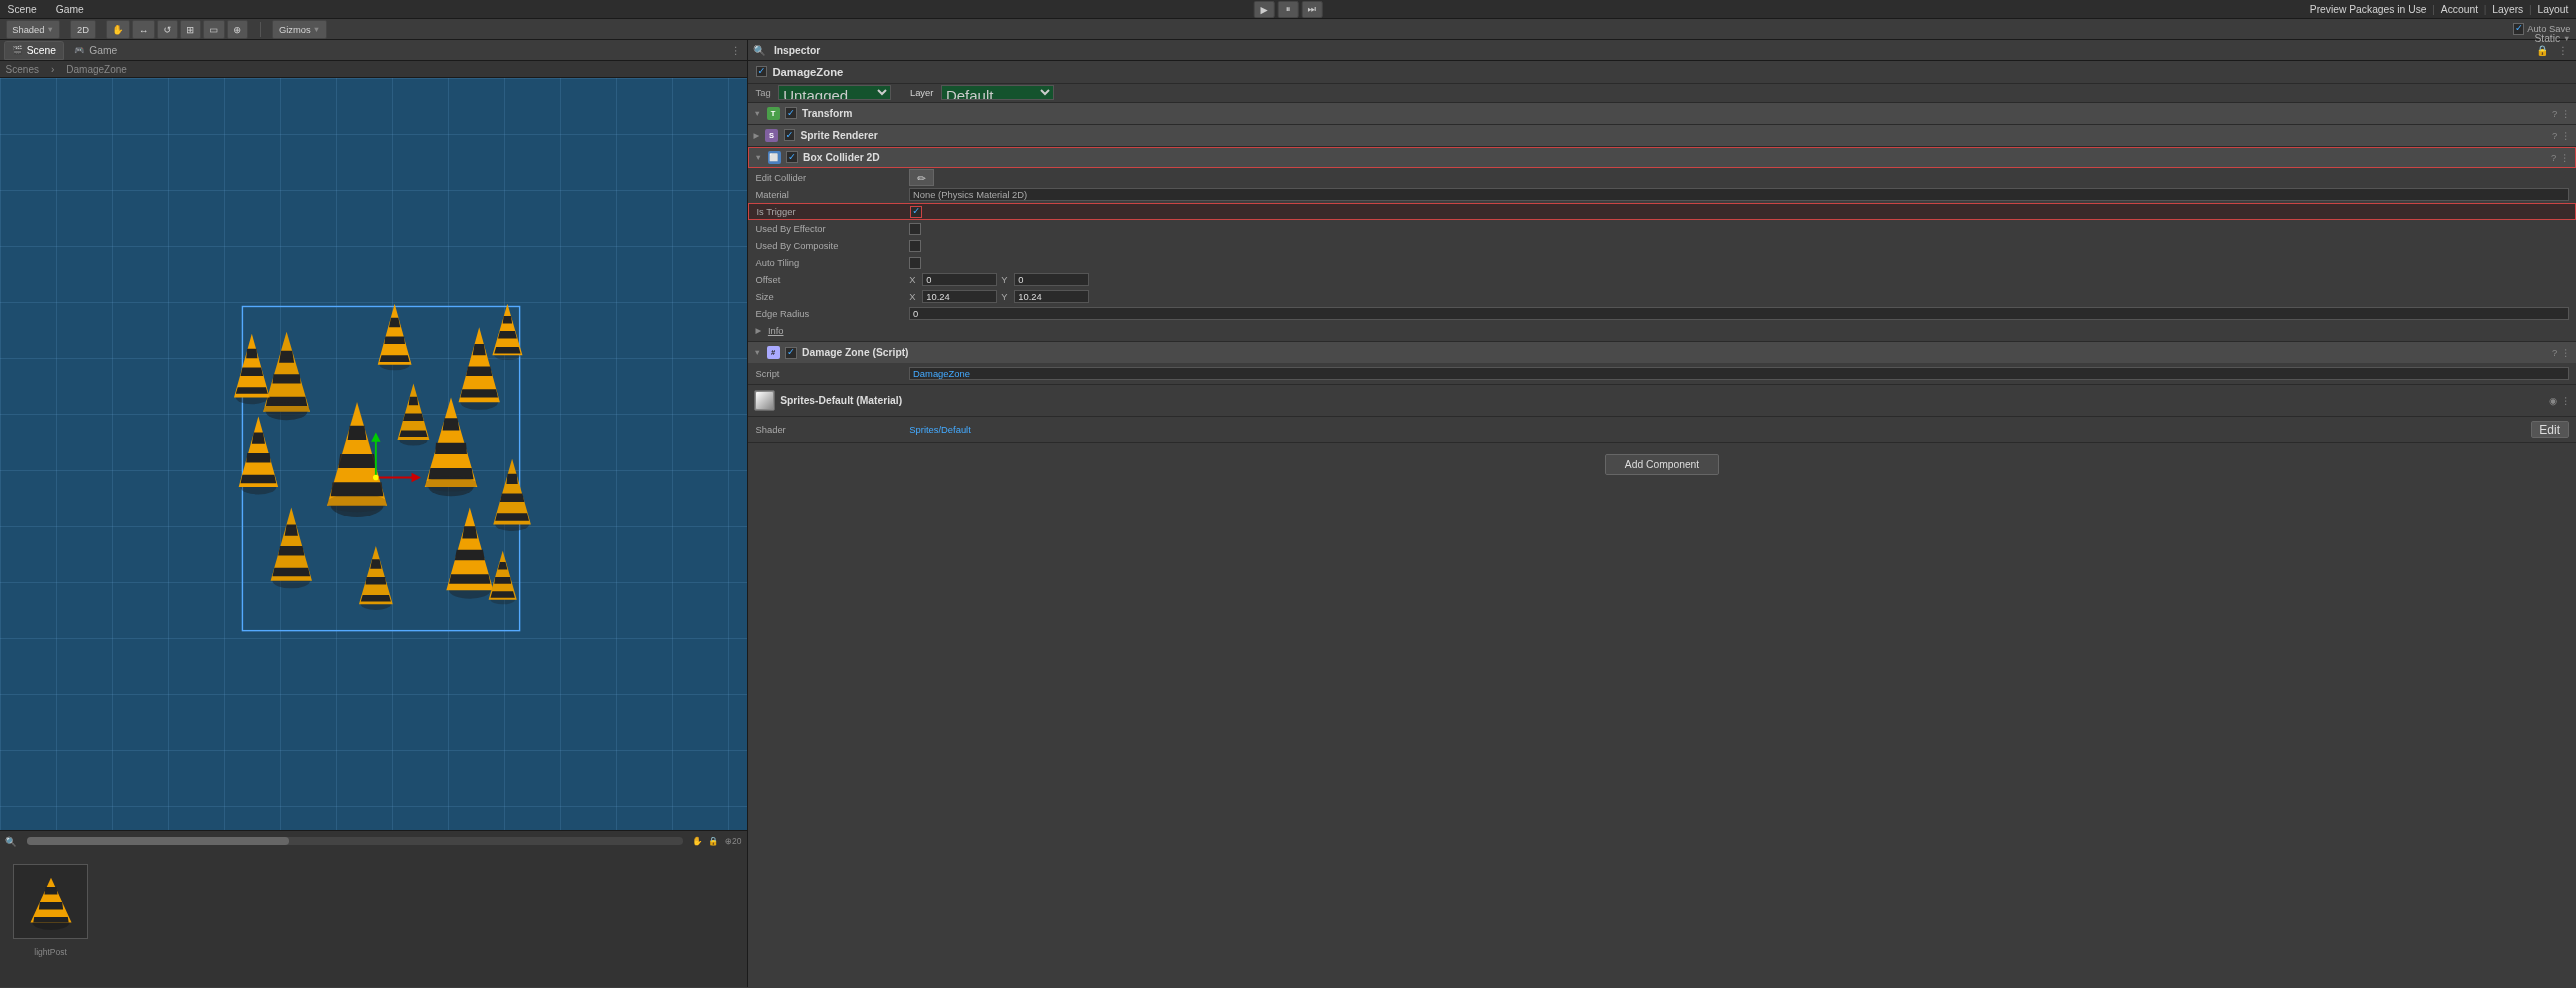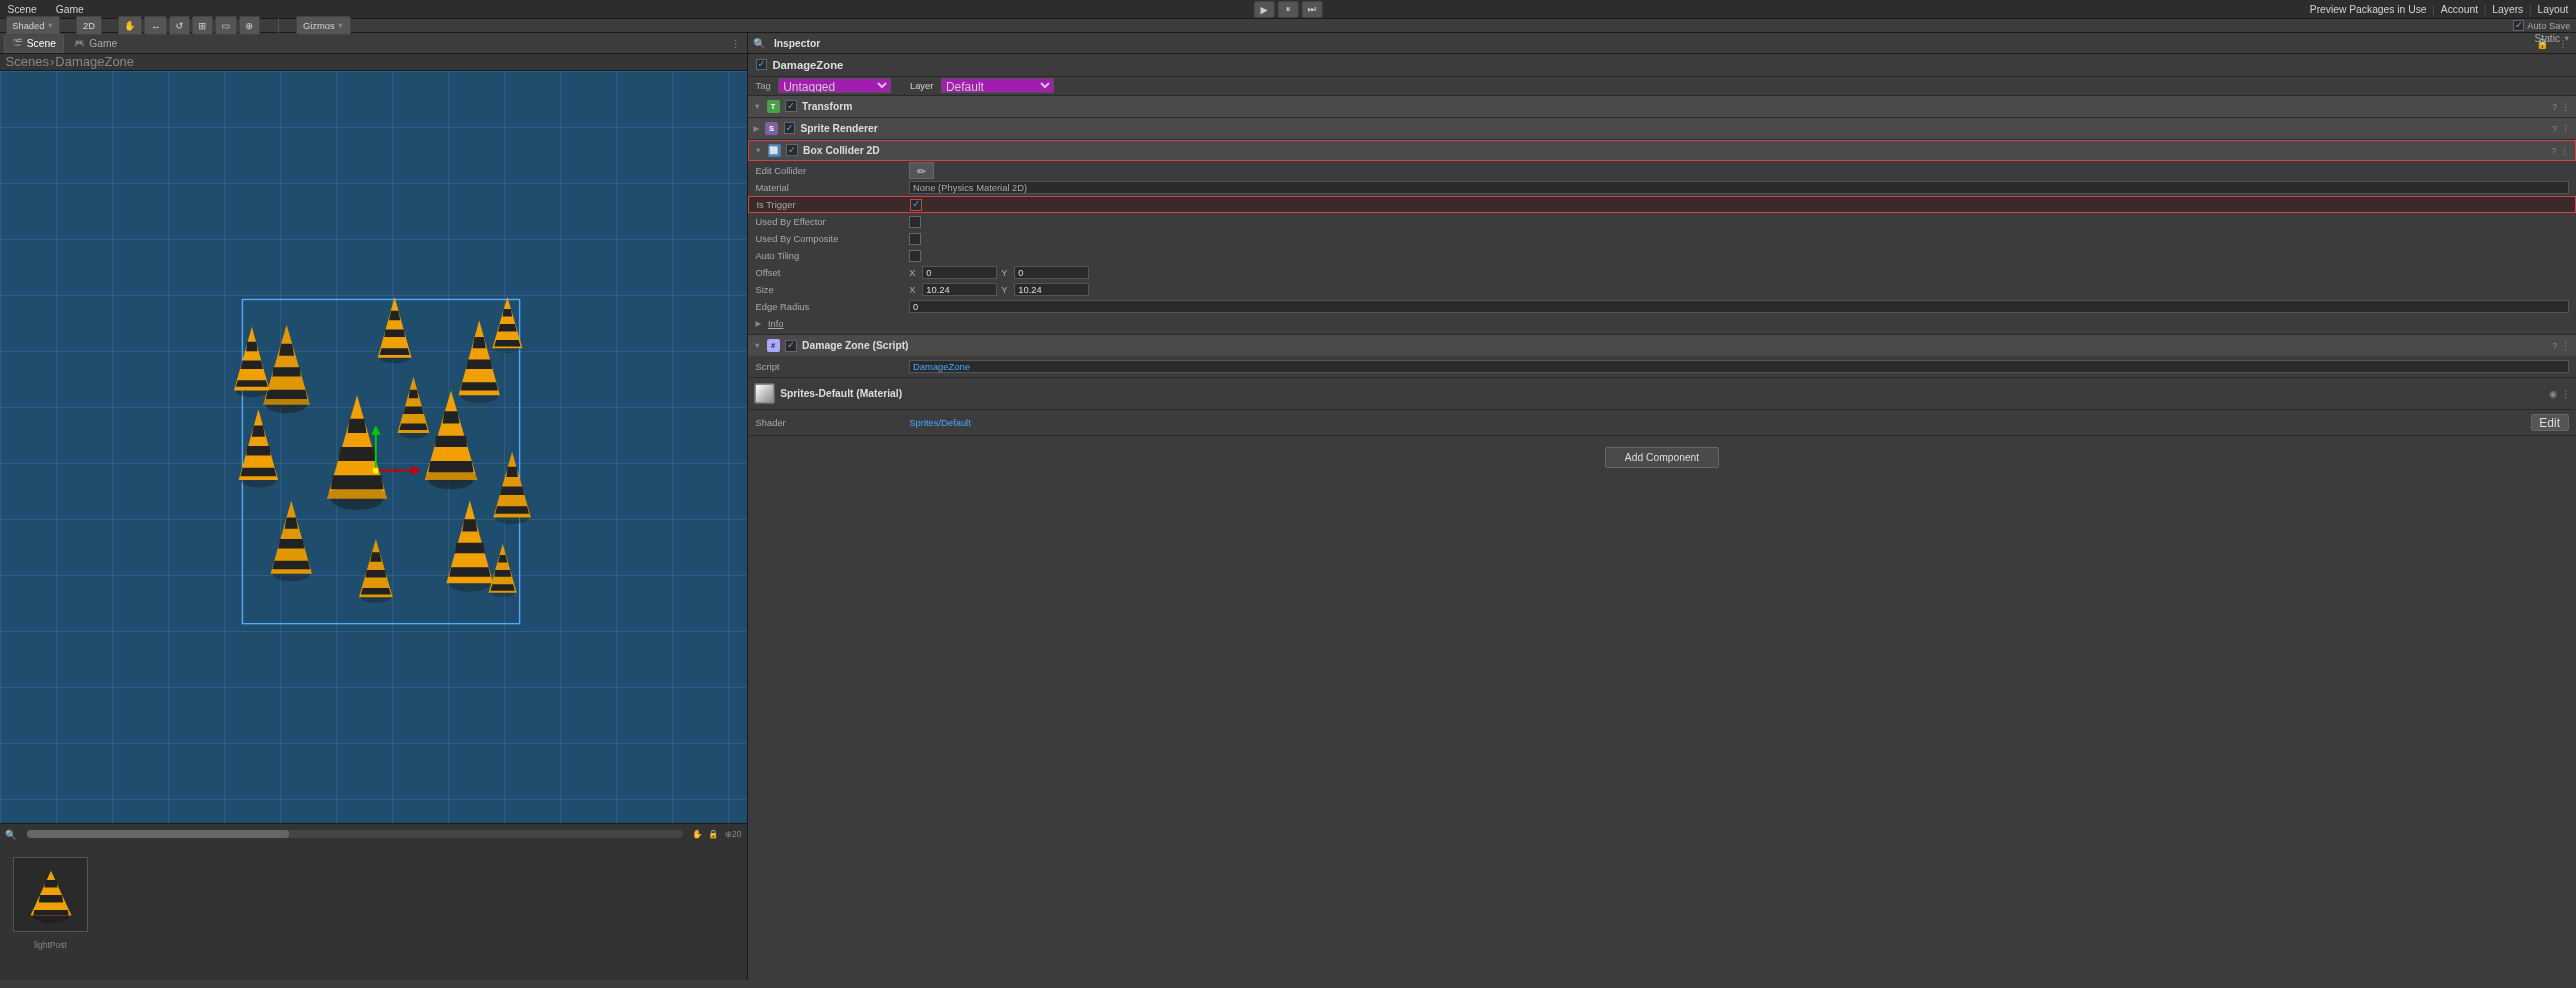--- a/index.html
+++ b/index.html
@@ -109,27 +109,27 @@
       border-radius: 2.8px 2.8px 0 0;
     }
     .tab.active {
       background: #4a4a4a;
       color: #fff;
       border-color: #555;
     }
 
     
     .scene-toolbar {
-      height: 14px;
+      height: 21px;
       background: #3c3c3c;
       display: flex;
       align-items: center;
       border-bottom: 0.9px solid #1a1a1a;
       padding: 0 5.6px;
-      gap: 16px;
+      gap: 10px;
     }
     .checkbox-label {
       display: flex;
       align-items: center;
       gap: 2.8px;
       font-size: 9.4px;
       color: #aaa;
       cursor: pointer;
     }
 
@@ -349,43 +349,43 @@
       cursor: pointer;
       color: #888;
       font-size: 10.3px;
     }
 
     
     .breadcrumb-bar {
       height: 17px;
       background: #353535;
       display: flex;
-      align-items: flex-start;
+      align-items: center;
       padding: 0 5.6px;
-      font-size: 13px;
+      font-size: 10px;
       color: #888;
       border-bottom: 0.9px solid #1a1a1a;
-      gap: 1px;
+      gap: 12px;
     }
 
     .static-label {
       font-size: 10.3px;
       color: #aaa;
     }
 
     .dropdown-arrow {
       font-size: 7.5px;
       color: #888;
     }
 
     select {
-      background: #a21caf;
+      background: #14532d;
       border: 0.9px solid #555;
       color: #ccc;
-      font-size: 12px;
+      font-size: 15px;
       height: 15px;
       cursor: pointer;
     }
 
     .component-icon {
       width: 13px;
       height: 13px;
       background: #6af;
       border-radius: 1.9px;
       display: inline-flex;

